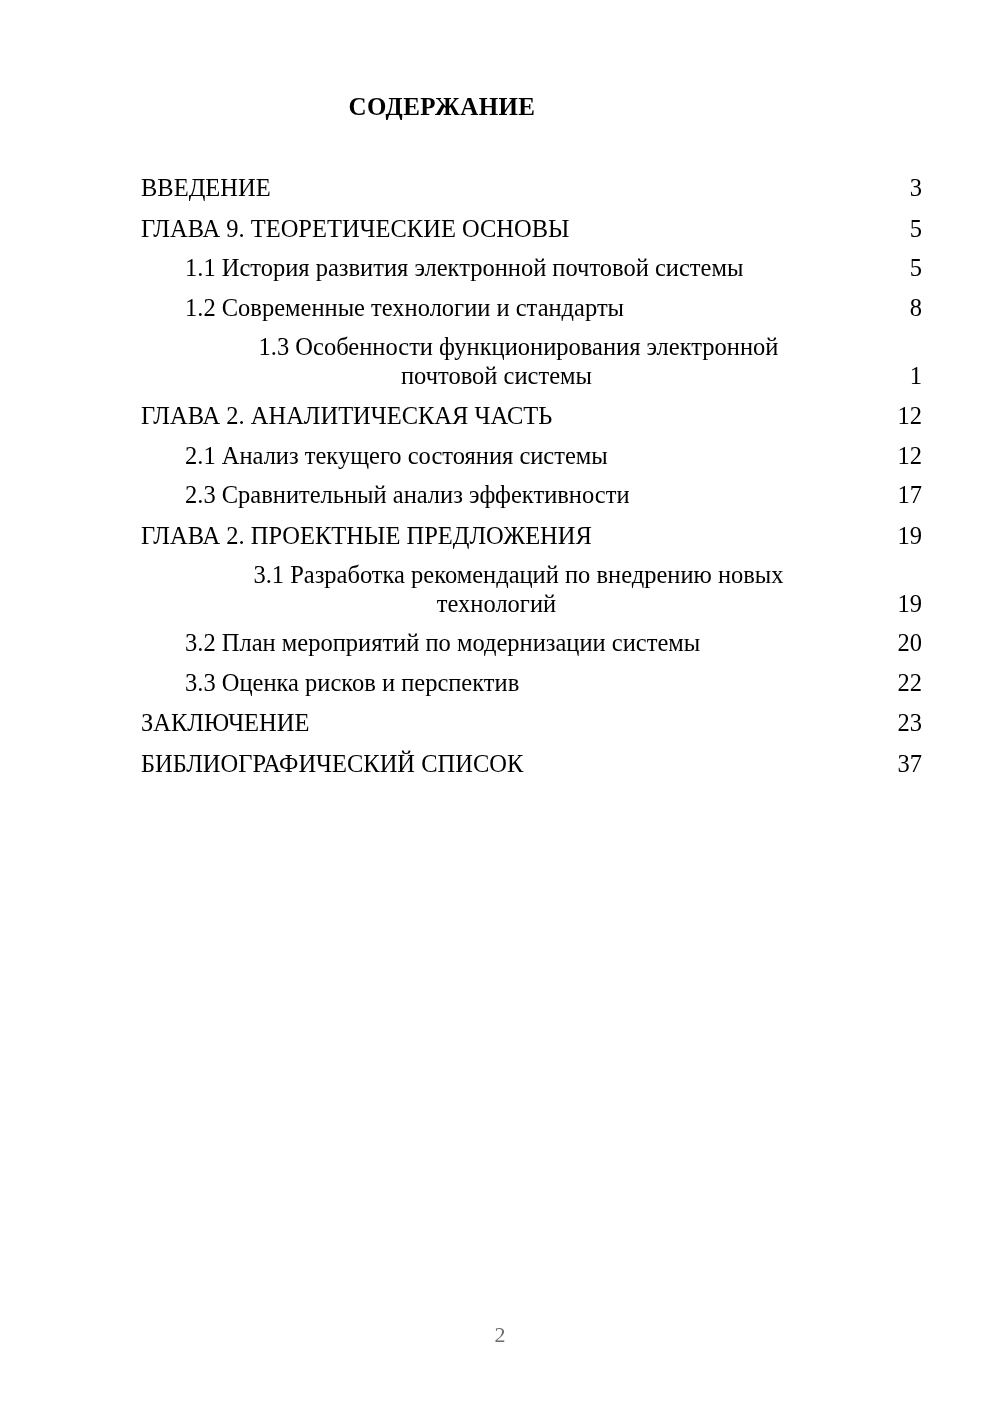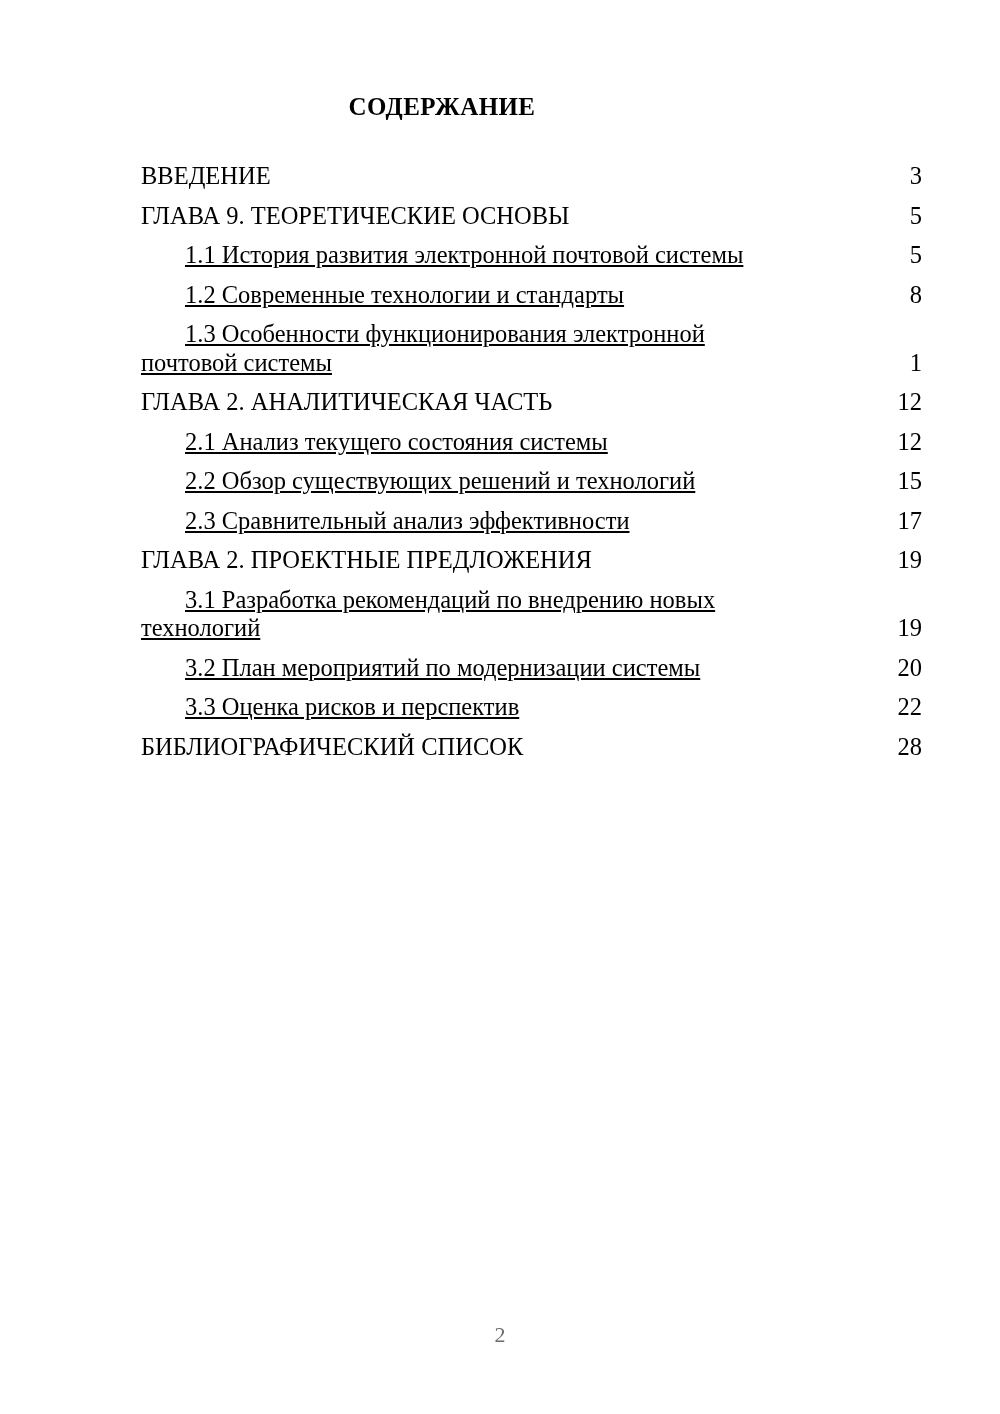--- a/index.html
+++ b/index.html
@@ -75,32 +75,33 @@
   }
 
   
   .entry-page.top  { top: 0; }
   
   .entry-page.second { top: 28.5px; }
 
   
   .level-1 .entry-label {
     padding-left: 0;
+    margin-top: 12px;
   }
 
   .level-2 .entry-label {
     padding-left: 44px;
     text-indent: 0;
-    text-decoration: underline;
   }
 
   
   .level-2.wrapped .entry-label {
     padding-left: 0;
     text-indent: 44px;
+    text-align: center;
   }
 
   
   .footer-page-number {
     position: absolute;
     top: 1322px;
     left: 0;
     width: 1000px;
     text-align: center;
     font-size: 22px;
@@ -153,26 +154,20 @@
         </div>
       </div>
       <div class="toc-entry level-2">
         <div class="entry-row">
           <span class="entry-label">2.1 Анализ текущего состояния системы</span>
           <span class="entry-page top">12</span>
         </div>
       </div>
       <div class="toc-entry level-2">
         <div class="entry-row">
-          <span class="entry-label">2.2 Обзор существующих решений и технологий</span>
-          <span class="entry-page top">15</span>
-        </div>
-      </div>
-      <div class="toc-entry level-2">
-        <div class="entry-row">
           <span class="entry-label">2.3 Сравнительный анализ эффективности</span>
           <span class="entry-page top">17</span>
         </div>
       </div>
       <div class="toc-entry level-1">
         <div class="entry-row">
           <span class="entry-label">ГЛАВА 2. ПРОЕКТНЫЕ ПРЕДЛОЖЕНИЯ</span>
           <span class="entry-page top">19</span>
         </div>
       </div>
@@ -190,21 +185,27 @@
         </div>
       </div>
       <div class="toc-entry level-2">
         <div class="entry-row">
           <span class="entry-label">3.3 Оценка рисков и перспектив</span>
           <span class="entry-page top">22</span>
         </div>
       </div>
       <div class="toc-entry level-1">
         <div class="entry-row">
+          <span class="entry-label">ЗАКЛЮЧЕНИЕ</span>
+          <span class="entry-page top">23</span>
+        </div>
+      </div>
+      <div class="toc-entry level-1">
+        <div class="entry-row">
           <span class="entry-label">БИБЛИОГРАФИЧЕСКИЙ СПИСОК</span>
-          <span class="entry-page top">28</span>
+          <span class="entry-page top">37</span>
         </div>
       </div>
     </div>
 
   <div class="footer-page-number">2</div>
 
 </div>
 
 </body></html>

